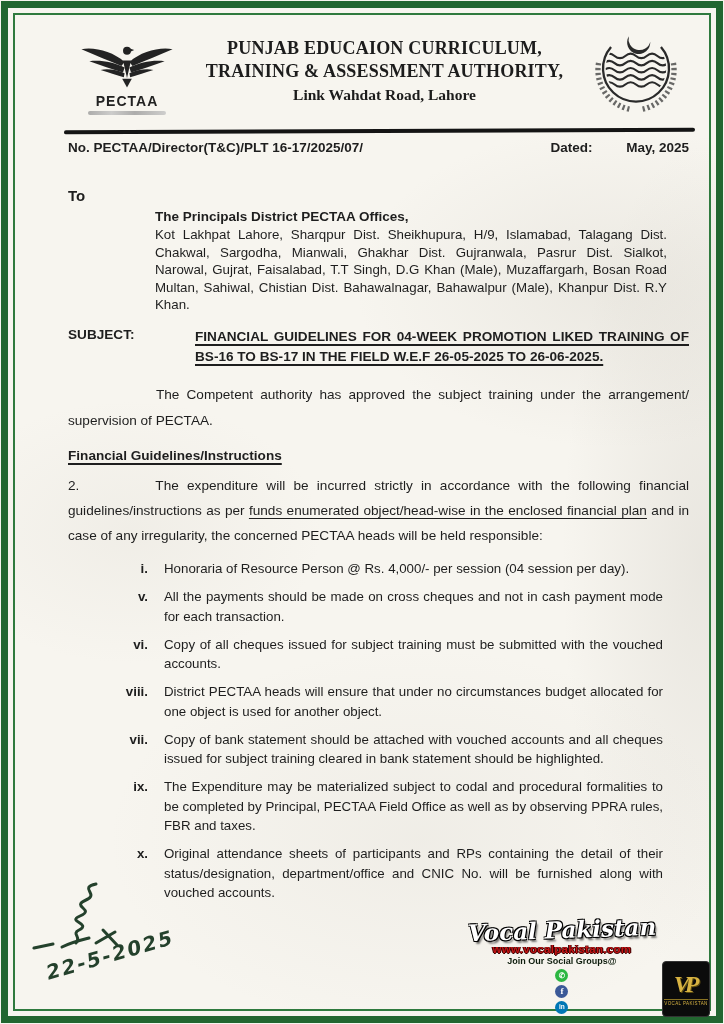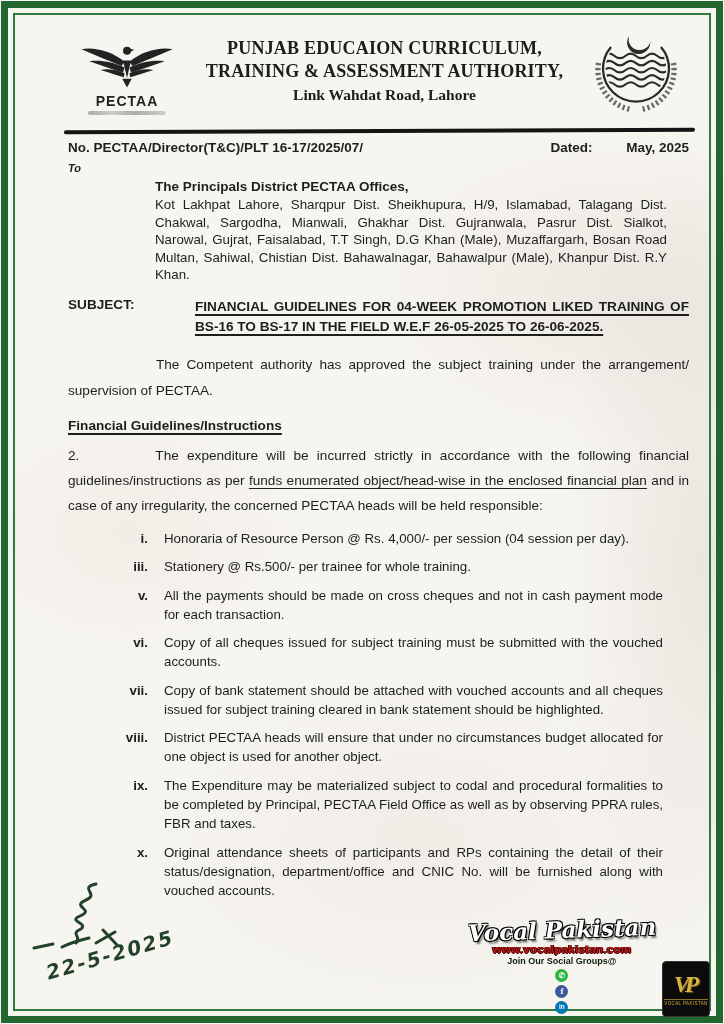--- a/index.html
+++ b/index.html
@@ -33,21 +33,21 @@
   .org-line2 { font-size:18px; line-height:1.3; letter-spacing:.2px; }
   .org-line3 { font-size:15.5px; line-height:1.4; }
   .logo-right { width:106px; text-align:center; padding-top:2px; }
 
   
   .thick-rule { height:4px; background:#141414; margin:12px -6px 0 -4px; border-radius:2px; transform:rotate(-.25deg); }
   .ref-row { display:flex; justify-content:space-between; margin-top:7px; font-size:13.5px; font-weight:bold; }
   .ref-date span { margin-left:30px; }
   .ref-date span:first-child { margin-left:0; }
 
-  .to-label { margin-top:7px; font-size:11px; font-weight:bold;font-style:italic; }
+  .to-label { margin-top:32px; font-size:15px; font-weight:bold; }
 
   .addr-block { margin:4px 0 0 87px; width:512px; }
   .addr-name { font-weight:bold; font-size:13.5px; line-height:1.35; }
   .addr-text { font-size:13.3px; line-height:1.32; text-align:justify; }
 
   
   .subject-row { display:flex; margin-top:13px; font-size:13.6px; }
   .subject-label { width:87px; font-weight:bold; flex:none; }
   .subject-text { flex:1; font-weight:bold; text-align:justify; line-height:1.45;
     text-decoration:underline; text-decoration-thickness:1.5px; text-underline-offset:3px;margin-left:40px; }
@@ -179,38 +179,34 @@
     <div class="section-heading">Financial Guidelines/Instructions</div>
 
     <p class="para para2"><span>2.</span><span class="tab-space"></span><span>The expenditure will be incurred strictly in accordance with the following financial guidelines/instructions as per </span><span class="u">funds enumerated object/head-wise in the enclosed financial plan</span><span> and in case of any irregularity, the concerned PECTAA heads will be held responsible:</span></p>
 
     <div class="guidelines" id="guidelines">
         <div class="g-row">
           <div class="g-num">i.</div>
           <div class="g-text">Honoraria of Resource Person @ Rs. 4,000/- per session (04 session per day).</div>
         </div>
         <div class="g-row">
-          <div class="g-num">iii.</div>
-          <div class="g-text">Stationery @ Rs.500/- per trainee for whole training.</div>
-        </div>
-        <div class="g-row">
           <div class="g-num">v.</div>
           <div class="g-text">All the payments should be made on cross cheques and not in cash payment mode for each transaction.</div>
         </div>
         <div class="g-row">
           <div class="g-num">vi.</div>
           <div class="g-text">Copy of all cheques issued for subject training must be submitted with the vouched accounts.</div>
         </div>
         <div class="g-row">
+          <div class="g-num">viii.</div>
+          <div class="g-text">District PECTAA heads will ensure that under no circumstances budget allocated for one object is used for another object.</div>
+        </div>
+        <div class="g-row">
           <div class="g-num">vii.</div>
           <div class="g-text">Copy of bank statement should be attached with vouched accounts and all cheques issued for subject training cleared in bank statement should be highlighted.</div>
-        </div>
-        <div class="g-row">
-          <div class="g-num">viii.</div>
-          <div class="g-text">District PECTAA heads will ensure that under no circumstances budget allocated for one object is used for another object.</div>
         </div>
         <div class="g-row">
           <div class="g-num">ix.</div>
           <div class="g-text">The Expenditure may be materialized subject to codal and procedural formalities to be completed by Principal, PECTAA Field Office as well as by observing PPRA rules, FBR and taxes.</div>
         </div>
         <div class="g-row">
           <div class="g-num">x.</div>
           <div class="g-text">Original attendance sheets of participants and RPs containing the detail of their status/designation, department/office and CNIC No. will be furnished along with vouched accounts.</div>
         </div>
       </div>

